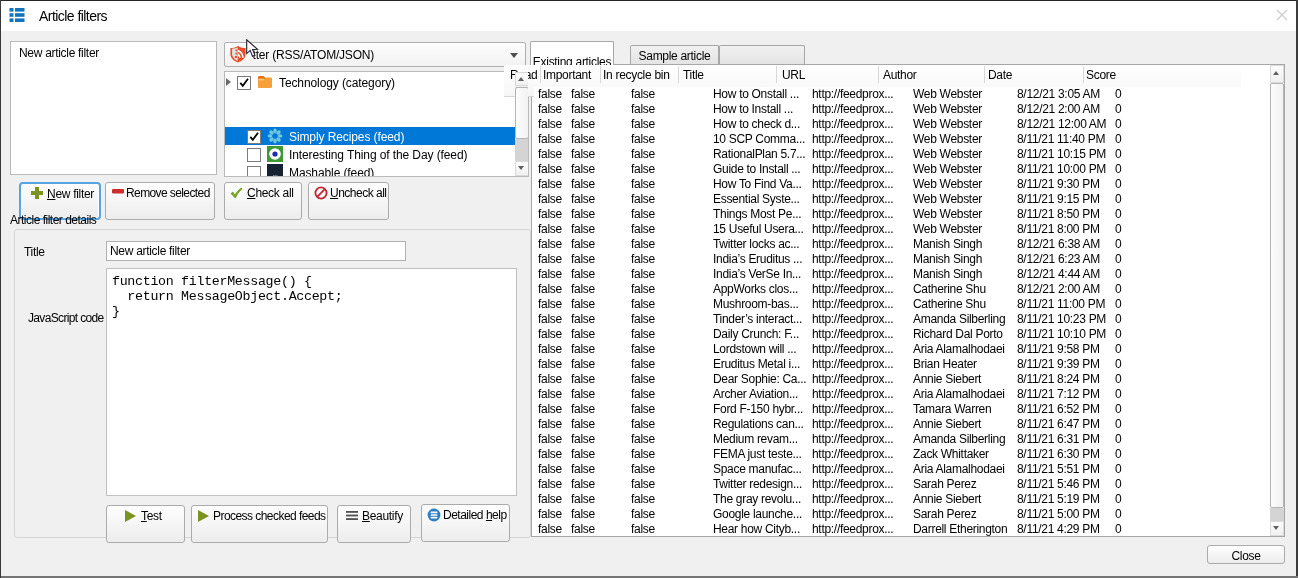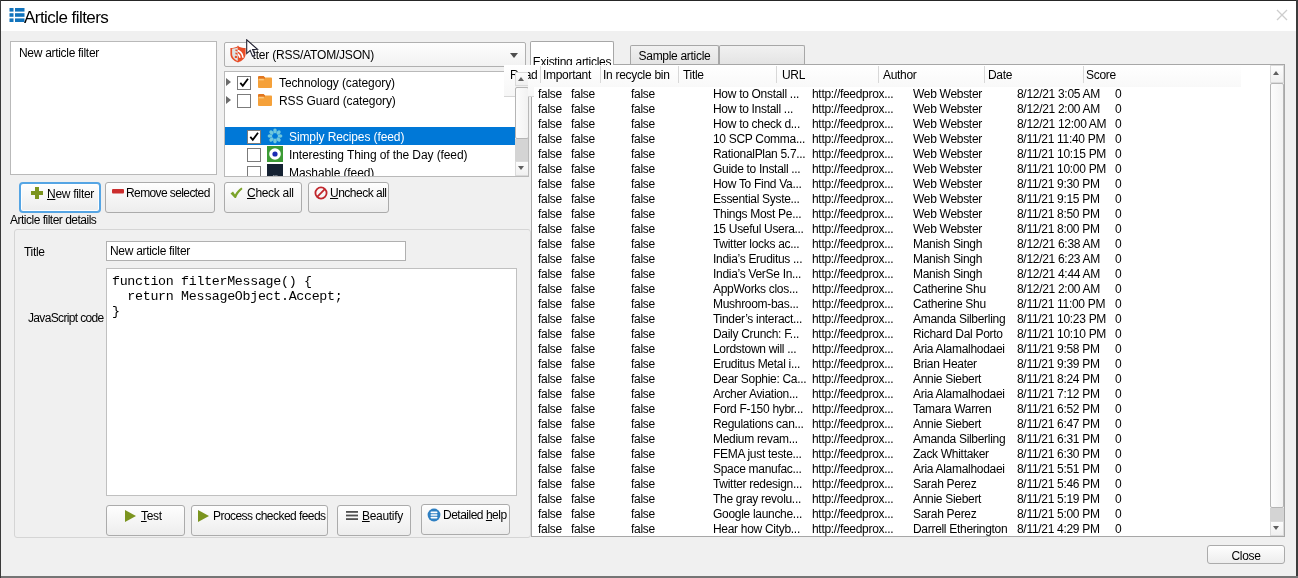--- a/index.html
+++ b/index.html
@@ -10,21 +10,21 @@
   background:#f0f0f0; position:relative;
 }
 .abs { position:absolute; }
 
 #frame-top { left:0; top:0; width:1298px; height:1px; background:#262626; }
 #frame-right { right:0; top:0; width:2px; height:578px; background:#3c3c3c; }
 #frame-bottom { left:0; bottom:0; width:1298px; height:2px; background:#757575; }
 #frame-left { left:0; top:0; width:1px; height:578px; background:#3a3a3a; }
 
 #titlebar { left:1px; top:1px; width:1295px; height:30px; background:#ffffff; }
-#title-text { left:24px; top:8px; font-size:17px; letter-spacing:-0.55px; }
+#title-text { left:39px; top:8px; font-size:14px; letter-spacing:-0.55px; }
 
 .whitebox { background:#fff; border:1px solid #b9b9b9; }
 #listbox { left:10px; top:41px; width:207px; height:134px; }
 #listbox .item { padding:4px 0 0 8px; }
 
 #combo { left:224px; top:42px; width:302px; height:25px; background:linear-gradient(#fdfdfd,#f2f2f2); border:1px solid #b0b0b0; border-radius:2px; }
 #combo-text { left:252.5px; top:48px; letter-spacing:-0.2px; }
 #combo-arrow { left:510px; top:53px; width:0; height:0; border-left:4.5px solid transparent; border-right:4.5px solid transparent; border-top:5px solid #4e4e4e; }
 
 #tree { left:224px; top:71px; width:305px; height:106px; background:#fff; border:1px solid #b9b9b9; overflow:hidden; }
@@ -38,21 +38,21 @@
 .ticon { position:absolute; width:16px; height:16px; }
 .tlabel { position:absolute; top:1px; line-height:18px; letter-spacing:-0.1px; }
 
 .sbar { position:absolute; background:#f0f0f0; z-index:6; }
 .sbtn { position:absolute; left:0; width:14px; background:linear-gradient(#fdfdfd,#f0f0f0); border:1px solid #dadada; }
 .sthumb { position:absolute; left:0; width:14px; background:linear-gradient(90deg,#fcfcfc,#f2f2f2); border:1px solid #b5b5b5; border-radius:2px; }
 .strack { position:absolute; left:0; width:14px; background:#d4d4d4; }
 .arr-u { position:absolute; width:0; height:0; border-left:3.5px solid transparent; border-right:3.5px solid transparent; border-bottom:4.5px solid #606060; }
 .arr-d { position:absolute; width:0; height:0; border-left:3.5px solid transparent; border-right:3.5px solid transparent; border-top:4.5px solid #606060; }
 
-.btn { position:absolute; height:31px; background:linear-gradient(#fefefe,#ededed); border:1px solid #ababab; border-radius:3px; text-align:left; white-space:nowrap; }
+.btn { position:absolute; height:38px; background:linear-gradient(#fefefe,#ededed); border:1px solid #ababab; border-radius:3px; text-align:left; white-space:nowrap; }
 .btn .bt { position:absolute; top:3px; }
 .btn-focus { border:2px solid #55a5e4; border-radius:4px; box-shadow:inset 0 0 0 1px #fff; }
 u { text-decoration:underline; }
 
 #grouplabel { left:10px; top:213px; letter-spacing:-0.5px; }
 #groupbox { left:14px; top:229px; width:517px; height:309px; border:1px solid #d5d5d5; border-radius:3px; }
 #title-label { left:24px; top:245px; }
 #title-input { left:106px; top:241px; width:300px; height:20px; background:#fff; border:1px solid #b0b0b0; padding:2px 0 0 3px; }
 #js-label { left:28px; top:273px; letter-spacing:-0.65px;margin-top:38px; }
 #codebox { left:106px; top:268px; width:411px; height:228px; background:#fff; border:1px solid #c0c0c0; font-family:"Liberation Mono", monospace; font-size:13.3px; line-height:15px; padding:5px 0 0 5px; white-space:pre; }
@@ -131,30 +131,20 @@
           <path d="M2.3 5.8 L4.8 8.8 L10 1.8" fill="none" stroke="#000" stroke-width="1.8"></path>
         </svg>
       </span>
       <span class="ticon" style="left:32px;top:1px"><svg width="16" height="16" viewBox="0 0 16 16">
           <path d="M1 3.5 C1 2.7 1.6 2 2.4 2 L6 2 C6.8 2 7 2.5 7.5 3 L8 3.5 L14 3.5 C14.8 3.5 15 4.2 15 4.8 L15 13 C15 13.8 14.4 14 13.6 14 L2.4 14 C1.6 14 1 13.8 1 13 Z" fill="#f5a13a"></path>
           <path d="M1 3.5 C1 2.7 1.6 2 2.4 2 L6 2 C6.8 2 7 2.5 7.5 3 L8 3.5 L8 4.8 L1 4.8 Z" fill="#e1761f"></path>
           <rect x="1.8" y="4.8" width="5" height="1.6" fill="#fbc97e"></rect>
         </svg></span>
       <span class="tlabel" style="left:54px">Technology (category)</span>
     </div>
-  <div class="trow" style="top:19px" id="trow2">
-      <span class="expander exp-r" style="left:0.5px;top:5px"></span>
-      <span class="cb" style="left:12px;top:3px"></span>
-      <span class="ticon" style="left:32px;top:1px"><svg width="16" height="16" viewBox="0 0 16 16">
-          <path d="M1 3.5 C1 2.7 1.6 2 2.4 2 L6 2 C6.8 2 7 2.5 7.5 3 L8 3.5 L14 3.5 C14.8 3.5 15 4.2 15 4.8 L15 13 C15 13.8 14.4 14 13.6 14 L2.4 14 C1.6 14 1 13.8 1 13 Z" fill="#f5a13a"></path>
-          <path d="M1 3.5 C1 2.7 1.6 2 2.4 2 L6 2 C6.8 2 7 2.5 7.5 3 L8 3.5 L8 4.8 L1 4.8 Z" fill="#e1761f"></path>
-          <rect x="1.8" y="4.8" width="5" height="1.6" fill="#fbc97e"></rect>
-        </svg></span>
-      <span class="tlabel" style="left:54px">RSS Guard (category)</span>
-    </div>
   <div class="trow sel" style="top:55px" id="trow4">
       <span class="cb" style="left:22px;top:3px">
         <svg width="12" height="12" viewBox="0 0 12 12">
           <path d="M2.3 5.8 L4.8 8.8 L10 1.8" fill="none" stroke="#000" stroke-width="1.8"></path>
         </svg>
       </span>
       <span class="ticon" style="left:42px;top:1px"><svg width="16" height="16" viewBox="0 0 16 16">
           <g fill="#70c8dc">
             <ellipse cx="8.00" cy="3.00" rx="2.45" ry="1.8" transform="rotate(-90 8.00 3.00)"></ellipse>
             <ellipse cx="11.54" cy="4.46" rx="2.45" ry="1.8" transform="rotate(-45 11.54 4.46)"></ellipse>

